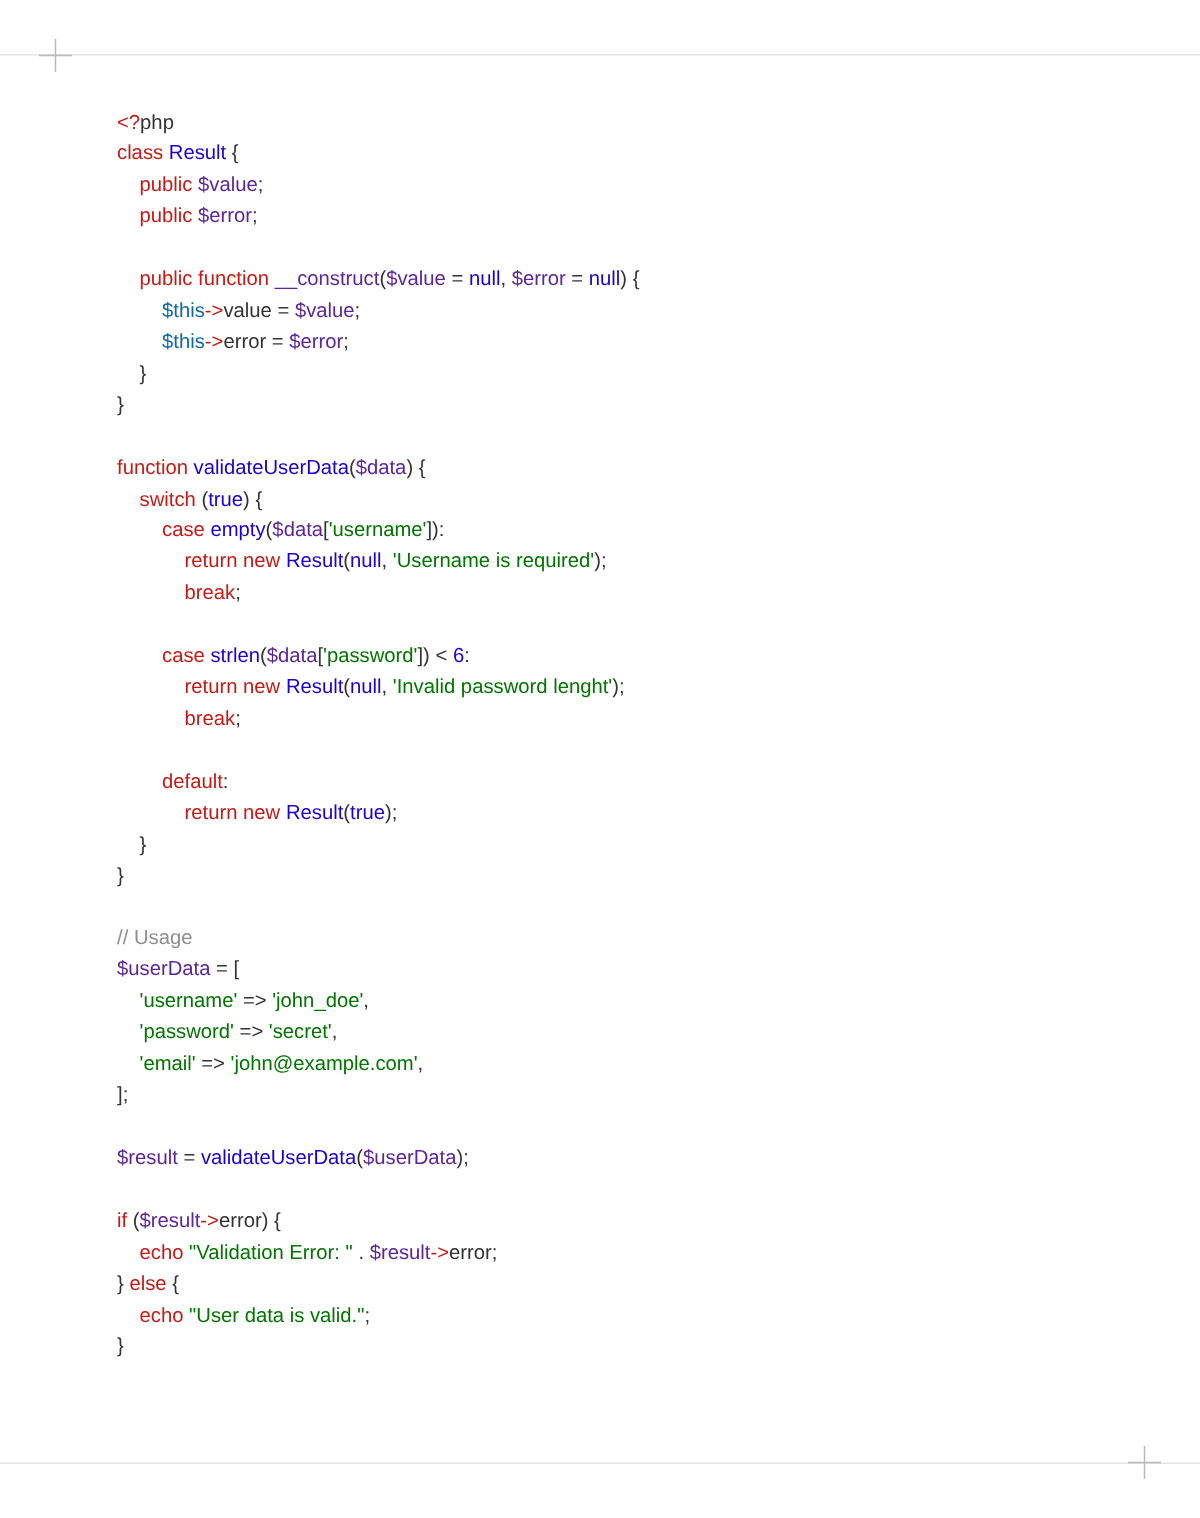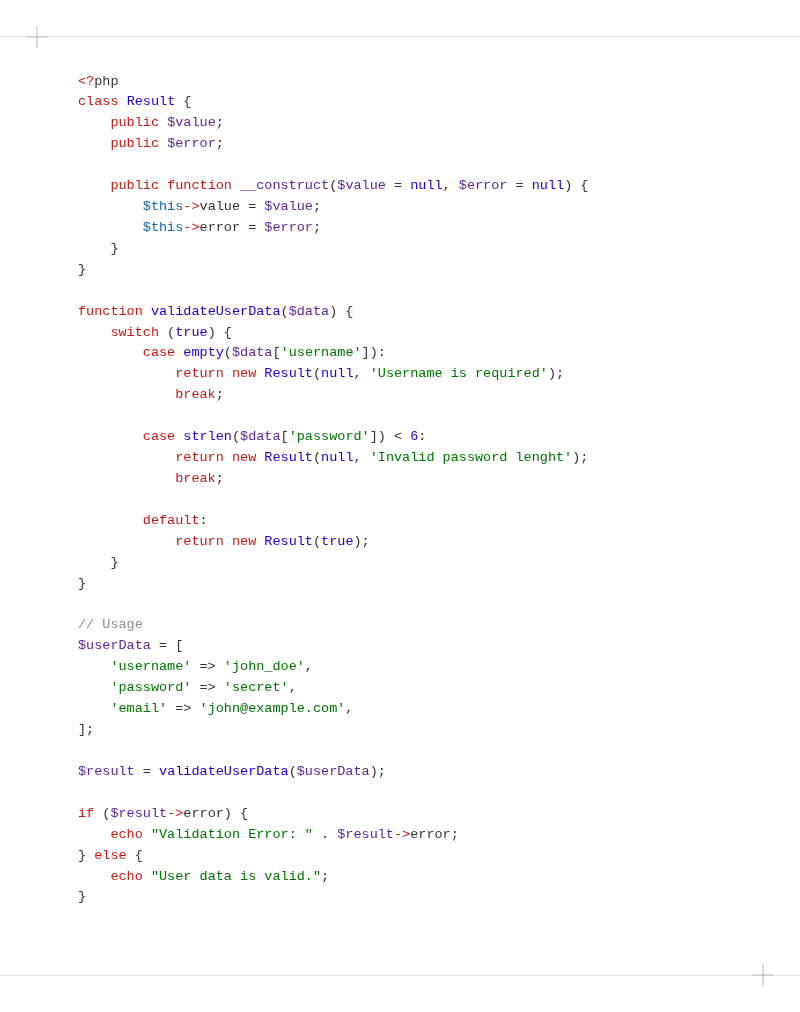--- a/index.html
+++ b/index.html
@@ -36,21 +36,21 @@
   }
   .crop-mark.tl { top: 26px; left: 26px; }
   .crop-mark.br { bottom: 26px; right: 26px; }
 
   .code-block {
     position: absolute;
     top: 58px;
     left: 78px;
     right: 60px;
     white-space: pre;
-    font-family: Liberation Mono, monospace;
+    font-family: Liberation Sans, sans-serif;
     color: #333333;
   }
 
   
   .t  { color: #333333; }  
   .kw { color: #c41a16; }  
   .fn { color: #1c00cf; }  
   .nm { color: #5c2699; }  
   .va { color: #5c2699; }  
   .vt { color: #0f68a0; }  

